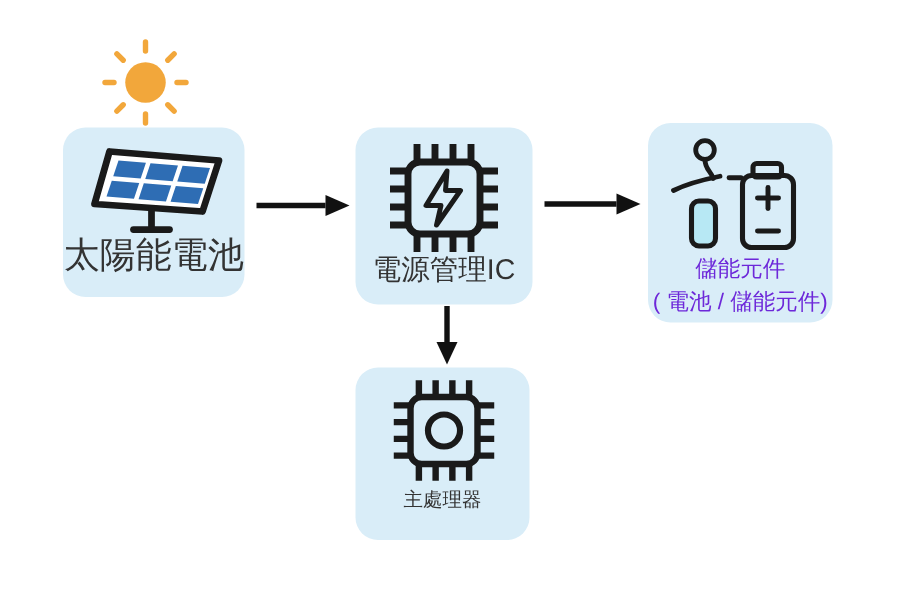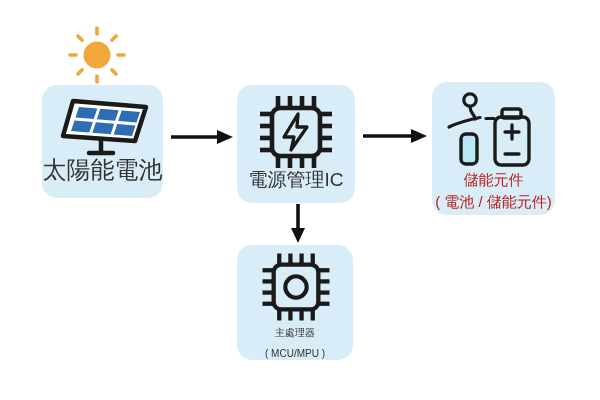--- a/index.html
+++ b/index.html
@@ -28,23 +28,23 @@
   .node-label {
     position:absolute;
     left:0; width:100%;
     text-align:center;
     color:#333333;
     white-space:nowrap;
   }
   #node-solar .node-label   { bottom:12px; font-size:24px; }
   #node-pmic .node-label    { bottom:10px; font-size:19px;margin-top:20px; }
   #node-storage .labels     { position:absolute; left:-6px; right:-6px; top:87px; text-align:center; }
-  #node-storage .line       { color:#b91c1c; font-size:15px; line-height:22px; white-space:nowrap; }
+  #node-storage .line       { color:#6d28d9; font-size:15px; line-height:22px; white-space:nowrap; }
   #node-processor .labels   { position:absolute; left:-4px; right:-4px; top:77px; text-align:center; }
-  #node-processor .line     { color:#333333; font-size:10px; line-height:21px; white-space:nowrap; }
+  #node-processor .line     { color:#333333; font-size:13px; line-height:21px; white-space:nowrap; }
 
   #sun { position:absolute; left:66px; top:24px; width:62px; height:62px; }
 
   #arrows {
     position:absolute; left:0; top:0;
     width:600px; height:400px;
     pointer-events:none;
   }
 </style>
 </head>
@@ -153,21 +153,20 @@
         <line x1="67" y1="25" x2="79" y2="25"></line>
           <line x1="67" y1="37" x2="79" y2="37"></line>
         <line x1="67" y1="49" x2="79" y2="49"></line>
           <line x1="67" y1="61" x2="79" y2="61"></line>
       </g>
       <rect x="19" y="19" width="48" height="48" rx="8" fill="#d9edf8" stroke="#1a1a1a" stroke-width="4.6"></rect>
       <circle cx="43" cy="43" r="11.5" fill="none" stroke="#1a1a1a" stroke-width="4.4"></circle>
     </svg>
     <div class="labels">
       <div class="line">主處理器</div>
-      <div class="line">( MCU/MPU )</div>
     </div>
   </div>
 
   <svg id="arrows" viewBox="0 0 600 400" aria-hidden="true">
     <g>
       <line x1="171" y1="137" x2="217" y2="137" stroke="#111111" stroke-width="3.6"></line>
       <polygon points="217,130 233,137 217,144" fill="#111111"></polygon>
     </g>
     <g>
       <line x1="363" y1="136" x2="411" y2="136" stroke="#111111" stroke-width="3.6"></line>

